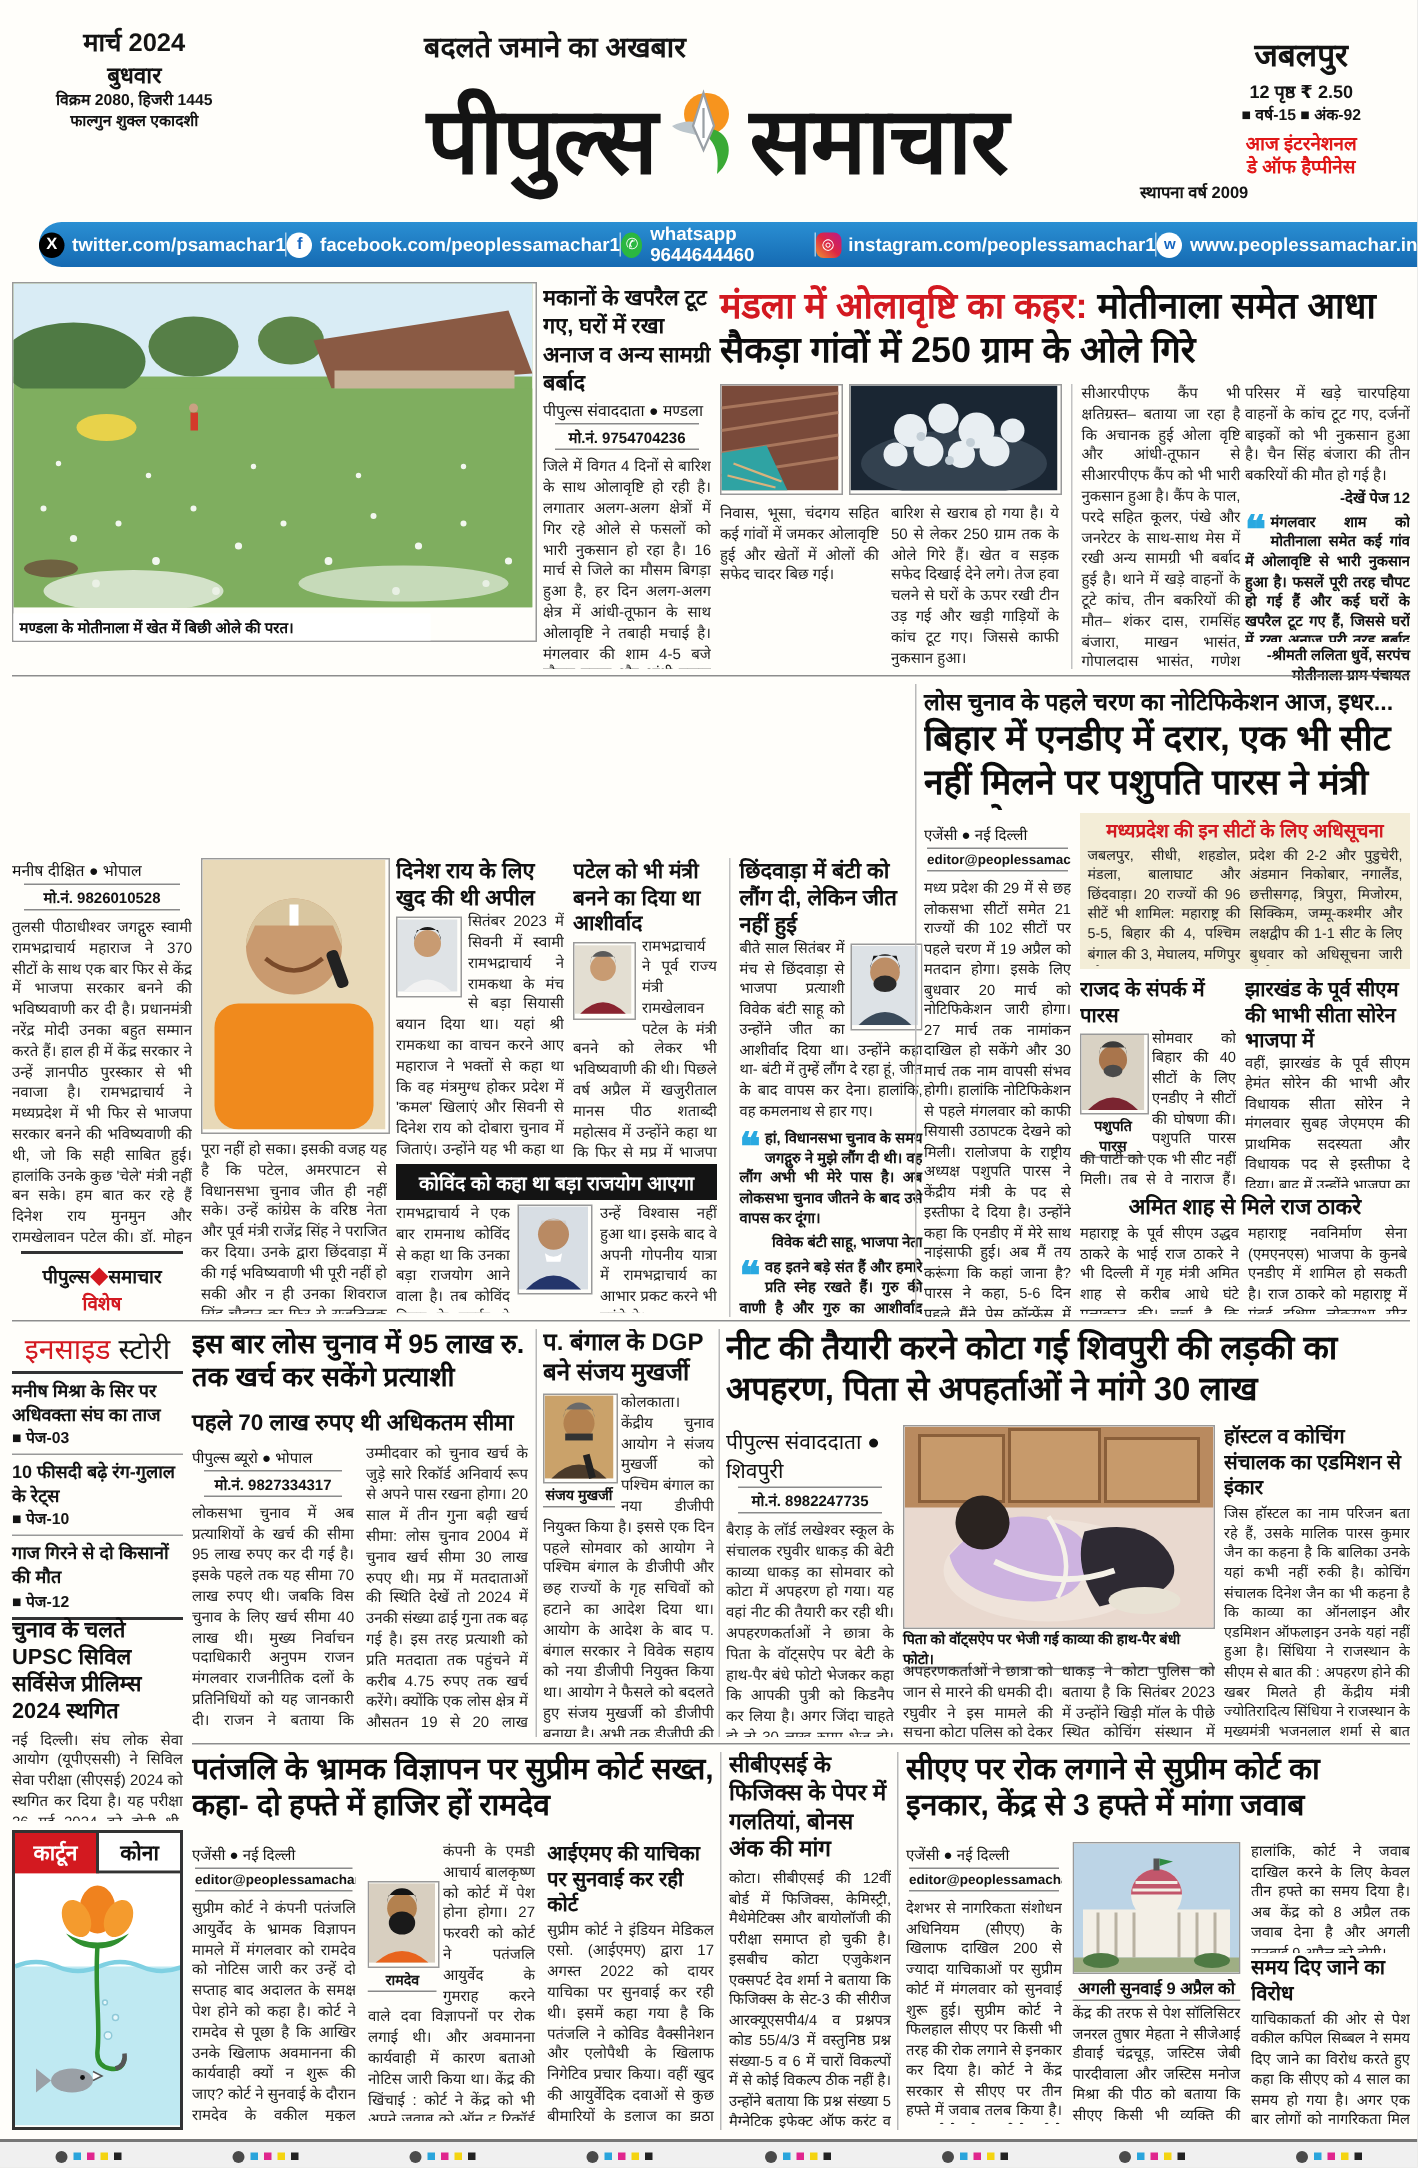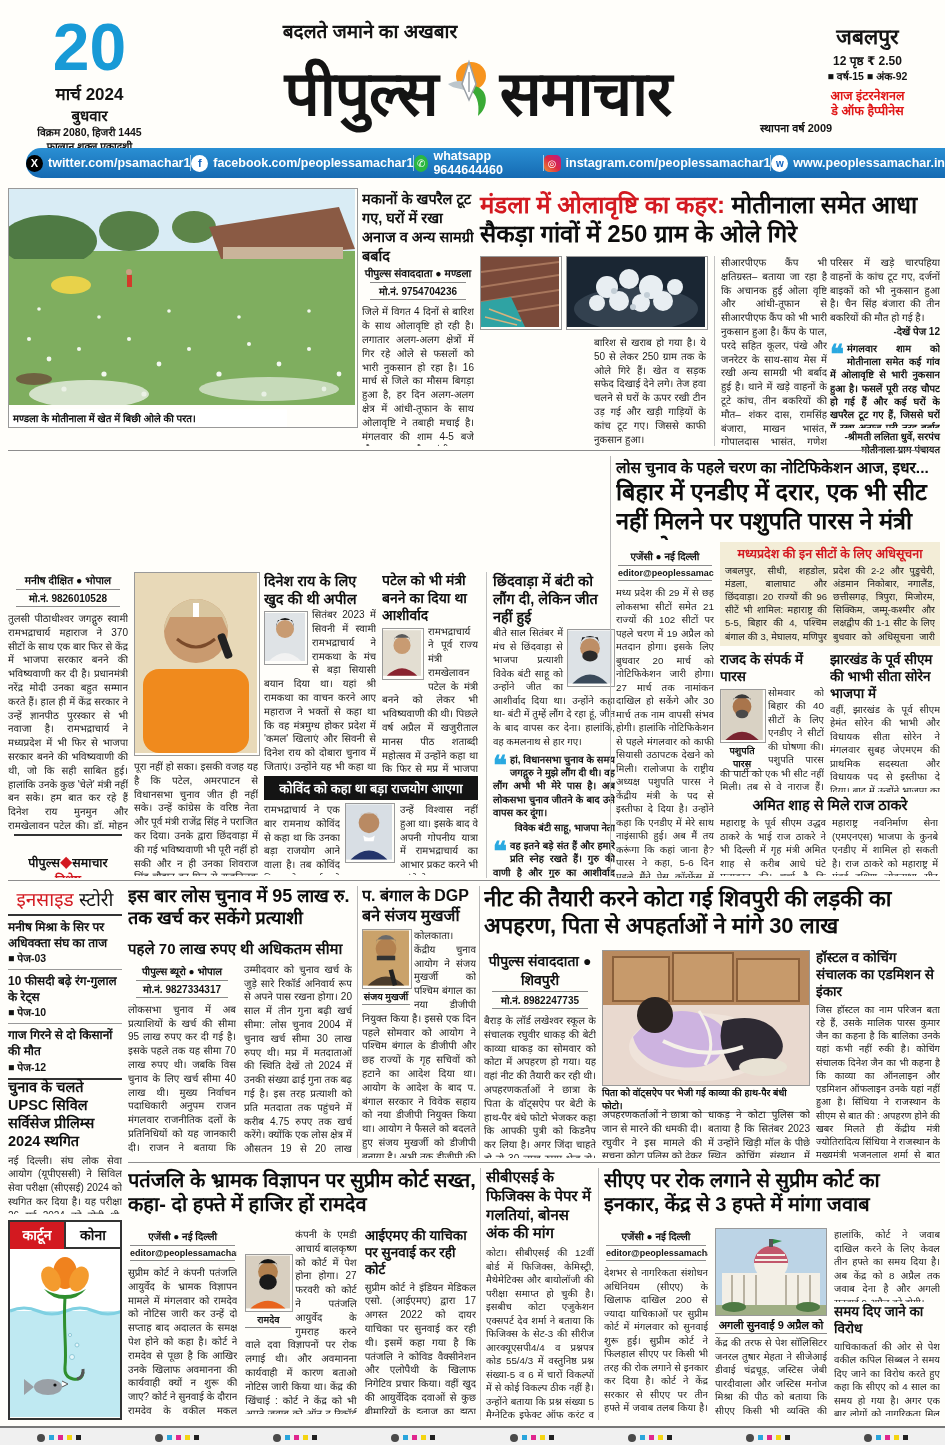--- a/index.html
+++ b/index.html
@@ -1,20 +1,20 @@
 <!DOCTYPE html>
 <html><head>
 <meta charset="utf-8">
 <style>
   html,body{margin:0;padding:0;background:#dcdcdc;}
   #page{position:relative;width:945px;height:1445px;background:#fffefa;font-family:"Liberation Sans","DejaVu Sans",sans-serif;color:#141414;overflow:hidden;margin:0 auto;}
   .abs{position:absolute;}
   .clip{overflow:hidden;}
   .jbody{font-size:10px;line-height:1.38;text-align:justify;color:#1c1c1c;}
-  .byline{font-weight:bold;font-size:10.5px;text-align:center;padding:1px 0;color:#111;}
+  .byline{font-weight:normal;font-size:10.5px;text-align:left;padding:1px 0;color:#111;}
   .phone{font-weight:bold;font-size:10px;text-align:center;border-top:1px solid #8a8a8a;border-bottom:1px solid #8a8a8a;margin:1px 8px 5px;padding:1px 0;}
   .email{font-weight:bold;font-size:9px;text-align:center;border-top:1px solid #8a8a8a;border-bottom:1px solid #8a8a8a;margin:1px 2px 5px;padding:2px 0;}
   .vr{position:absolute;width:1px;background:#b9b9b9;}
   .hrule{position:absolute;height:1px;background:#8d8d8d;}
   .headline{font-weight:900;color:#0d0d0d;line-height:1.22;}
   .kicker{font-weight:900;color:#101010;}
   .red{color:#d31920;}
   .subhd{font-weight:800;color:#111;line-height:1.25;}
   .caption{font-weight:bold;font-size:10px;color:#111;}
   
@@ -41,36 +41,35 @@
   .ic-w{background:#2bb741;color:#fff;font-size:10px;}
   .ic-i{background:linear-gradient(45deg,#f09433,#dc2743,#bc1888);color:#fff;border-radius:5px;font-size:10px;}
   .ic-g{background:#fff;color:#1565c0;font-size:10px;}
   .sb-sep{width:1px;height:16px;background:rgba(255,255,255,.6);}
   
   .quote{font-weight:600;font-size:9.8px;line-height:1.35;text-align:justify;}
   .qmark{color:#2aa9e0;font-size:26px;font-weight:900;line-height:.7;float:left;margin:3px 3px 0 0;font-family:"DejaVu Serif",serif;}
   .qattr{text-align:right;font-weight:800;font-size:9.8px;margin-top:2px;}
   .seepage{text-align:right;font-weight:800;font-size:10px;}
   .banner{background:#141414;color:#fff;font-weight:800;font-size:13px;text-align:center;padding:3px 2px;}
-  .badge{border-top:2px solid #333;border-bottom:2px solid #a3a3a3;text-align:center;padding:16px 0;margin:4px 6px;}
+  .badge{border-top:2px solid #333;border-bottom:2px solid #a3a3a3;text-align:center;padding:4px 0;margin:4px 6px;}
   .badge .a{font-weight:900;font-size:12.5px;}
   .badge .b{font-weight:900;font-size:12.5px;color:#d31920;}
   .boxbeige{background:#f3edd7;}
   .pcap{font-weight:bold;font-size:9.5px;text-align:center;border-bottom:1px solid #888;padding:1px 0;}
   .regs{display:flex;align-items:center;gap:4px;}
   .regdot{width:8px;height:8px;border-radius:50%;background:#4a4a4a;}
   .regsq{width:5px;height:5px;}
 </style>
 </head>
 <body>
 
 <div id="page">
 
   <div class="abs" id="hdr-date">
-    <div class="day">20</div>
     <div class="my">मार्च 2024</div>
     <div class="wd">बुधवार</div>
     <div class="cal">विक्रम 2080, हिजरी 1445</div>
     <div class="cal">फाल्गुन शुक्ल एकादशी</div>
   </div>
 
   <div class="abs" id="hdr-tag">बदलते जमाने का अखबार</div>
 
   <div class="abs" id="hdr-title">
     <span class="t">पीपुल्स</span>
@@ -207,20 +206,21 @@
             <circle cx="30" cy="46" r="8"></circle>
             <circle cx="108" cy="30" r="8"></circle>
           </g>
         <g fill="#c3ced6">
             <circle cx="47" cy="34" r="3"></circle>
             <circle cx="80" cy="38" r="3"></circle>
             <circle cx="66" cy="50" r="3"></circle>
           </g>
       </svg>
     </div>
+    <div class="abs clip jbody" style="left:0;top:146px;width:106px;height:110px;">निवास, भूसा, चंदगय सहित कई गांवों में जमकर ओलावृष्टि हुई और खेतों में ओलों की सफेद चादर बिछ गई।</div>
     <div class="abs clip jbody" style="left:114px;top:146px;width:112px;height:110px;">बारिश से खराब हो गया है। ये 50 से लेकर 250 ग्राम तक के ओले गिरे हैं। खेत व सड़क सफेद दिखाई देने लगे। तेज हवा चलने से घरों के ऊपर रखी टीन उड़ गई और खड़ी गाड़ियों के कांच टूट गए। जिससे काफी नुकसान हुआ।</div>
     <div class="abs clip jbody" style="left:234px;top:66px;width:106px;height:190px;border-left:1px solid #c2c2c2;padding-left:6px;">सीआरपीएफ कैंप भी क्षतिग्रस्त– बताया जा रहा है कि अचानक हुई ओला वृष्टि और आंधी-तूफान से सीआरपीएफ कैंप को भी भारी नुकसान हुआ है। कैंप के पाल, परदे सहित कूलर, पंखे और जनरेटर के साथ-साथ मेस में रखी अन्य सामग्री भी बर्बाद हुई है। थाने में खड़े वाहनों के टूटे कांच, तीन बकरियों की मौत– शंकर दास, रामसिंह बंजारा, माखन भासंत, गोपालदास भासंत, गणेश बंजारा ने बताया कि ओलावृष्टि से क्षेत्र में गेहूं, चना फसलों को भारी नुकसान हुआ है। इसके अलावा मोतीनाला थाना</div>
     <div class="abs" style="left:350px;top:66px;width:110px;height:192px;">
       <div class="jbody clip" style="height:68px;">परिसर में खड़े चारपहिया वाहनों के कांच टूट गए, दर्जनों बाइकों को भी नुकसान हुआ है। चैन सिंह बंजारा की तीन बकरियों की मौत हो गई है।</div>
       <div class="seepage">-देखें पेज 12</div>
       <div class="quote clip" style="height:86px;margin-top:4px;">
         <span class="qmark">❝</span><span>मंगलवार शाम को मोतीनाला समेत कई गांव में ओलावृष्टि से भारी नुकसान हुआ है। फसलें पूरी तरह चौपट हो गई हैं और कई घरों के खपरैल टूट गए हैं, जिससे घरों में रखा अनाज पूरी तरह बर्बाद हो गया है। हमारी प्रशासन से मांग है कि क्षेत्र का सर्वे कर उचित मुआवजा दिलाया जाए।</span>
       </div>
       <div class="qattr">-श्रीमती ललिता धुर्वे, सरपंच मोतीनाला ग्राम पंचायत</div>
     </div>

